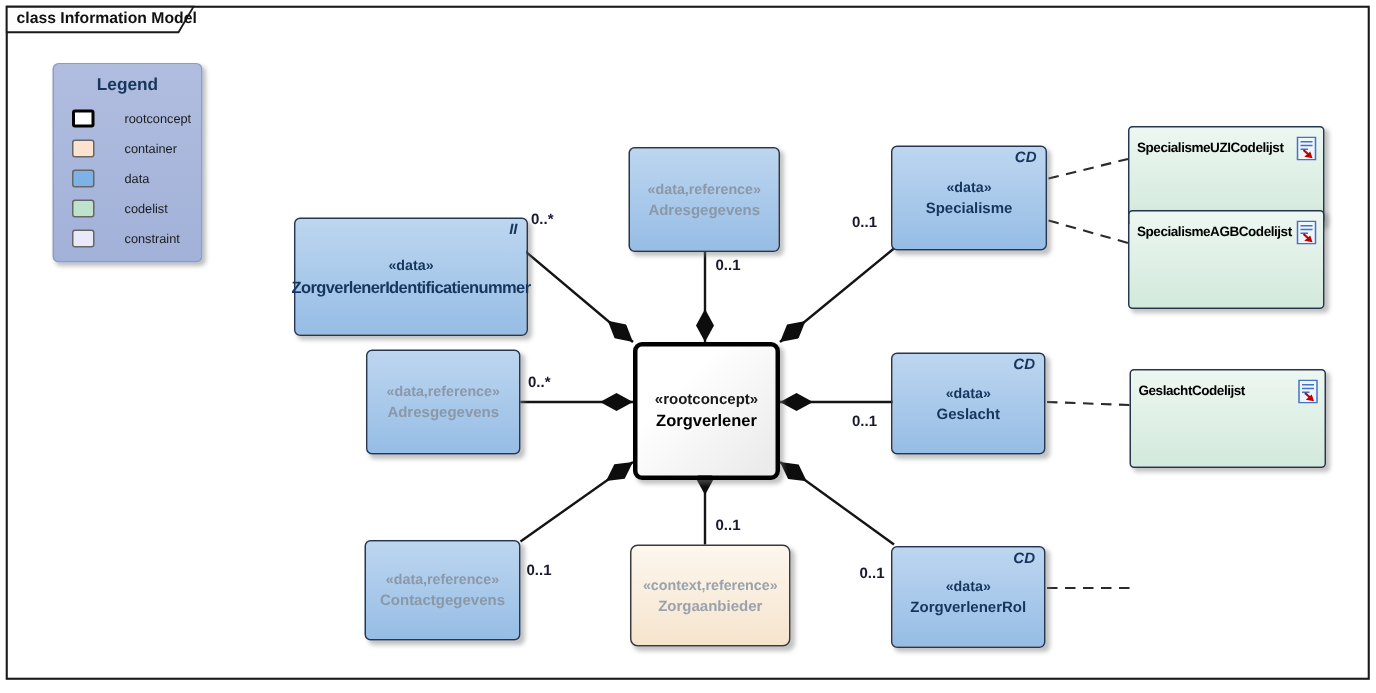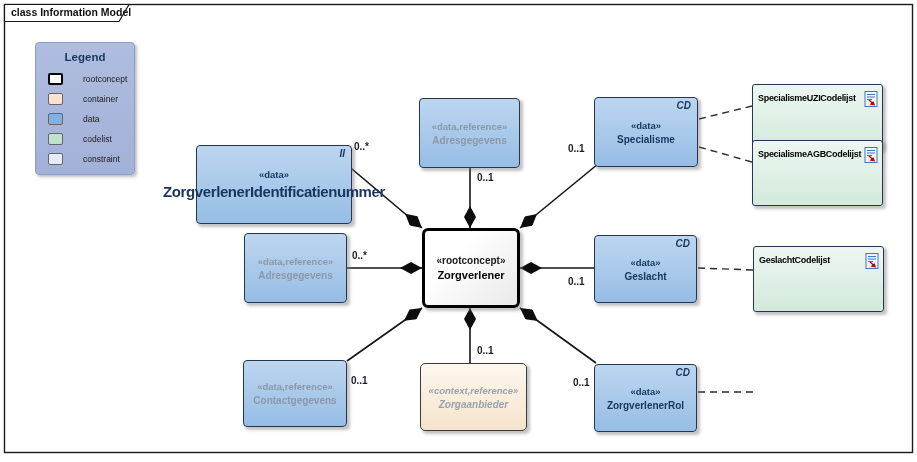--- a/index.html
+++ b/index.html
@@ -46,25 +46,25 @@
   .marker{position:absolute;top:2px;right:6px;font-size:10px;font-style:italic;font-weight:bold;color:#17365d;}
 
   #node-root{
     background:linear-gradient(135deg,#ffffff 30%,#e9e9e9);
     border:3px solid #000;border-radius:6px;
   }
   #node-root .stereo{color:#1a1a1a;font-size:10px;}
   #node-root .name{color:#000;font-size:11px;}
 
   #node-zorgaanbieder{
-    background:linear-gradient(180deg,#fdf7ee,#f5e4cd);border:1.5px solid #3a3a3a;border-radius:5px;font-style:italic;
+    background:linear-gradient(180deg,#fdf7ee,#f5e4cd);border:1.5px solid #3a3a3a;border-radius:5px;
   }
   #node-zorgaanbieder .stereo,#node-zorgaanbieder .name{color:#9aa2ae;}
 
-  #node-identificatienummer .name{font-size:15px;letter-spacing:-0.4px;}
+  #node-identificatienummer .name{font-size:11px;letter-spacing:-0.4px;}
 
   
   .codelist{
     position:absolute;box-sizing:border-box;width:131px;height:66px;border-radius:3px;
     background:linear-gradient(180deg,#edf7f1,#d2e9db);border:1.5px solid #26364f;
     display:flex;align-items:flex-start;padding:6px 4px 0 5px;
     box-shadow:2.5px 2.5px 3px rgba(120,120,120,.45);
   }
   .cl-name{font-size:9px;font-weight:bold;color:#000;white-space:nowrap;letter-spacing:-0.3px;flex:1 1 auto;padding-top:2px;}
   .doc-icon{flex:0 0 auto;}
@@ -146,21 +146,21 @@
     <span class="marker">CD</span>
     <span class="stereo">«data»</span>
     <span class="name">Specialisme</span>
   </div>
 
   <div class="node blue reference" style="left:244px;top:233px;width:103px;height:70px;">
     <span class="stereo">«data,reference»</span>
     <span class="name">Adresgegevens</span>
   </div>
 
-  <div class="node" id="node-root" style="left:422px;top:228px;width:98px;height:80px;">
+  <div class="node" id="node-root" style="left:422px;top:228px;width:98px;height:92px;">
     <span class="stereo">«rootconcept»</span>
     <span class="name">Zorgverlener</span>
   </div>
 
   <div class="node blue" style="left:594px;top:235px;width:103px;height:68px;">
     <span class="marker">CD</span>
     <span class="stereo">«data»</span>
     <span class="name">Geslacht</span>
   </div>
 

